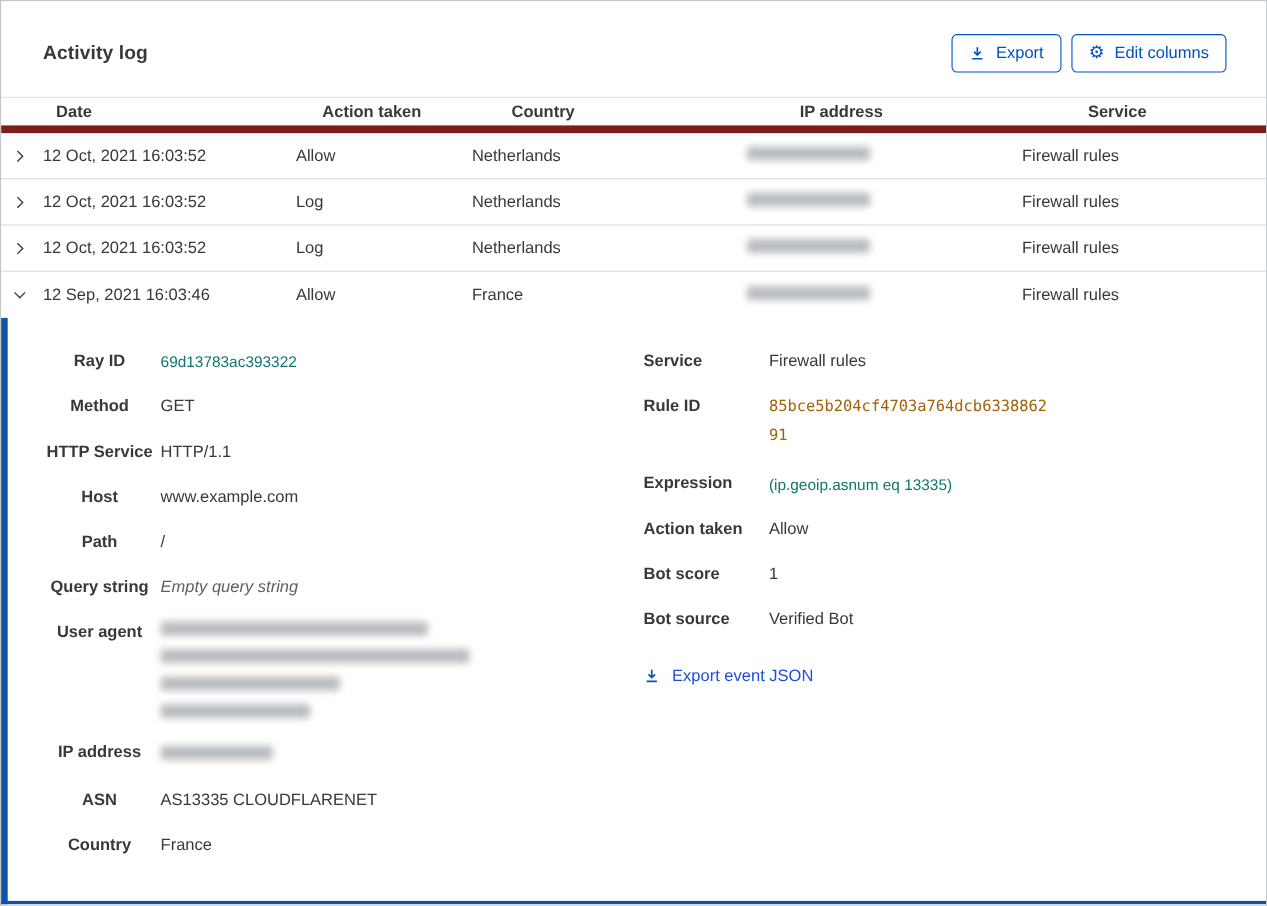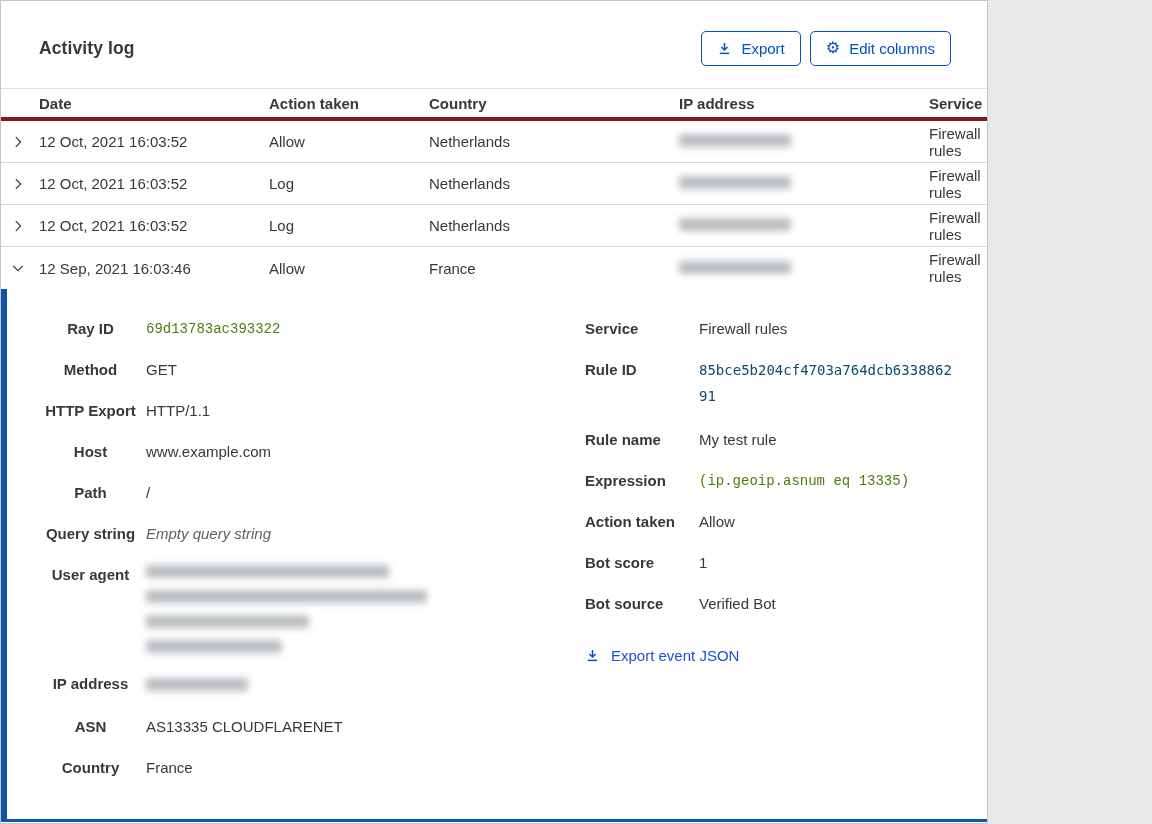--- a/index.html
+++ b/index.html
@@ -1,21 +1,21 @@
 <!DOCTYPE html>
 <html><head>
 <meta charset="utf-8">
 <style>
   * { margin:0; padding:0; box-sizing:border-box; }
   html,body { background:#e8e8e8; }
   body { font-family:"Liberation Sans", sans-serif; color:#36393a; }
 
   .page {
     position:relative;
-    width:988px; height:824px;
+    width:1152px; height:824px;
     background:#fff;
     border:1px solid #c3c6c9;
     overflow:hidden;
   }
 
   
   .topbar {
     display:flex; justify-content:space-between; align-items:center;
     padding:28px 36px 0 38px;
     height:66px;
@@ -37,22 +37,23 @@
   .table { margin-top:21px; }
   .trow {
     display:grid;
     grid-template-columns:38px 230px 160px 250px 250px 1fr;
     align-items:center;
     font-size:15px;
   }
   .thead {
     height:33px;
     border-top:1px solid #e0e0e0;
-    border-bottom:4px solid #7f1d1d;
+    border-bottom:7px solid #7f1d1d;
     font-weight:700;
+    gap:12px;
   }
   .tbody-row { height:42px; border-bottom:1px solid #d9d9d9; cursor:pointer; }
   .tbody-row.expanded { border-bottom:none; }
   .chev-cell { display:flex; justify-content:flex-start; padding-left:10px; }
   .chev-cell svg { display:block; }
 
   
   .redact {
     display:inline-block;
     height:13px; border-radius:3px;
@@ -73,26 +74,26 @@
     padding:30px 30px 0 28px;
   }
   .dcol-left  { width:550px; flex:none; }
   .dcol-right { flex:1; }
   .field { display:flex; margin-bottom:21px; font-size:15px; line-height:20px; }
   .flabel { font-weight:700; flex:none; }
   .dcol-left  .flabel { width:111px;text-align:center; }
   .dcol-right .flabel { width:114px; }
   .fvalue { flex:1; }
   .mono {
-    font-family:Liberation Mono, monospace;
-    font-size:14px; color:#4d7c0f; line-height:20px;
+    font-family:Liberation Sans, sans-serif;
+    font-size:14px; color:#0f766e; line-height:20px;
   }
   .mono-wrap {
     font-family:"DejaVu Sans Mono", monospace;
-    font-size:14px; color:#0c4a6e;
+    font-size:14px; color:#a16207;
     max-width:256px; word-break:break-all; line-height:26px;
     margin-top:-3px;
   }
   .italic { font-style:italic; color:#5c5f63; }
 
   .export-json {
     display:inline-flex; align-items:center; gap:11px;
     color:#1d4ed8; font-size:15px; cursor:pointer;
     margin-top:12px;
   }
@@ -191,21 +192,21 @@
     <div class="dcol-left">
       <div class="field">
         <div class="flabel">Ray ID</div>
         <div class="fvalue mono">69d13783ac393322</div>
       </div>
       <div class="field">
         <div class="flabel">Method</div>
         <div class="fvalue">GET</div>
       </div>
       <div class="field">
-        <div class="flabel">HTTP Export</div>
+        <div class="flabel">HTTP Service</div>
         <div class="fvalue">HTTP/1.1</div>
       </div>
       <div class="field">
         <div class="flabel">Host</div>
         <div class="fvalue">www.example.com</div>
       </div>
       <div class="field">
         <div class="flabel">Path</div>
         <div class="fvalue">/</div>
       </div>
@@ -239,24 +240,20 @@
     <div class="dcol-right">
       <div class="field">
         <div class="flabel">Service</div>
         <div class="fvalue">Firewall rules</div>
       </div>
       <div class="field">
         <div class="flabel">Rule ID</div>
         <div class="fvalue mono-wrap">85bce5b204cf4703a764dcb633886291</div>
       </div>
       <div class="field">
-        <div class="flabel">Rule name</div>
-        <div class="fvalue">My test rule</div>
-      </div>
-      <div class="field">
         <div class="flabel">Expression</div>
         <div class="fvalue mono">(ip.geoip.asnum eq 13335)</div>
       </div>
       <div class="field">
         <div class="flabel">Action taken</div>
         <div class="fvalue">Allow</div>
       </div>
       <div class="field">
         <div class="flabel">Bot score</div>
         <div class="fvalue">1</div>

